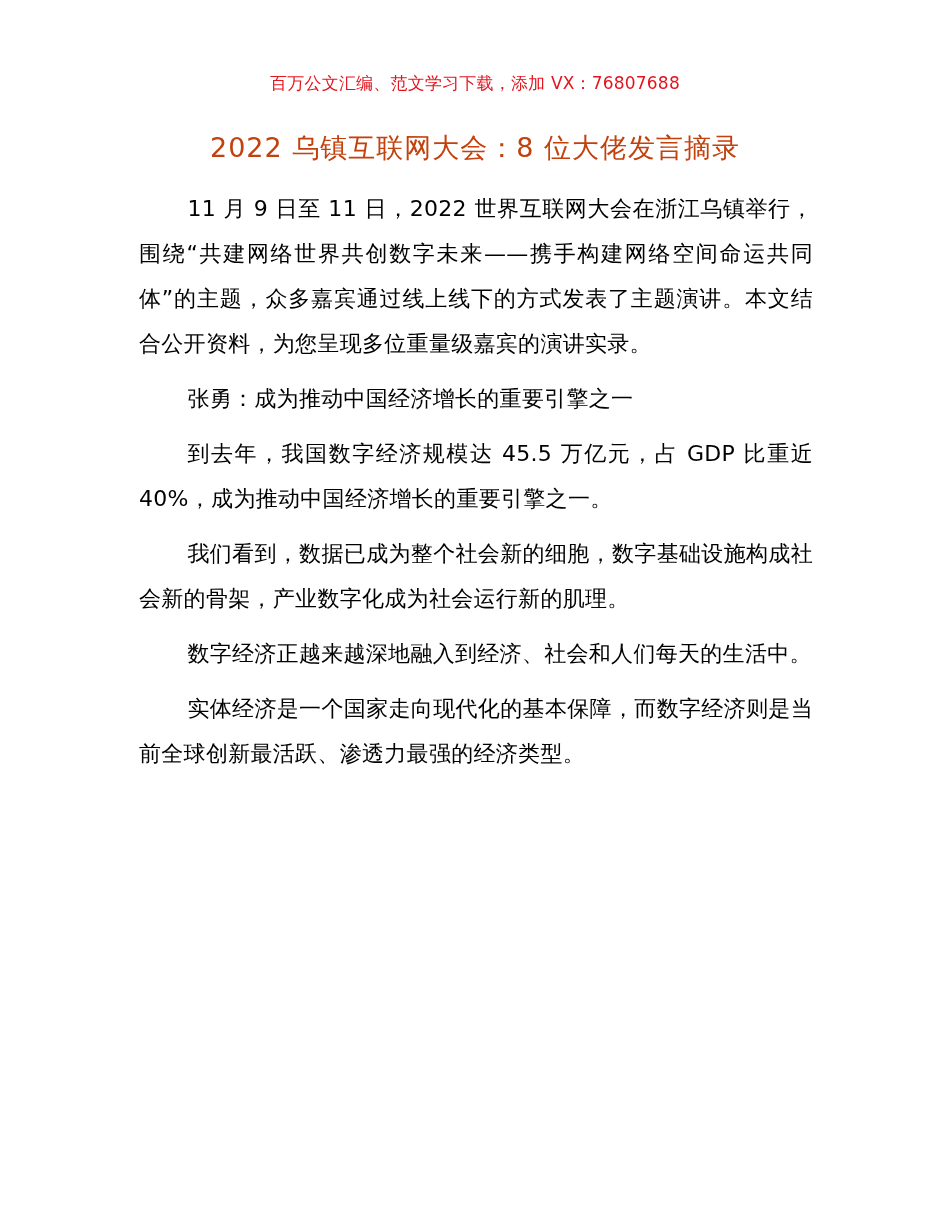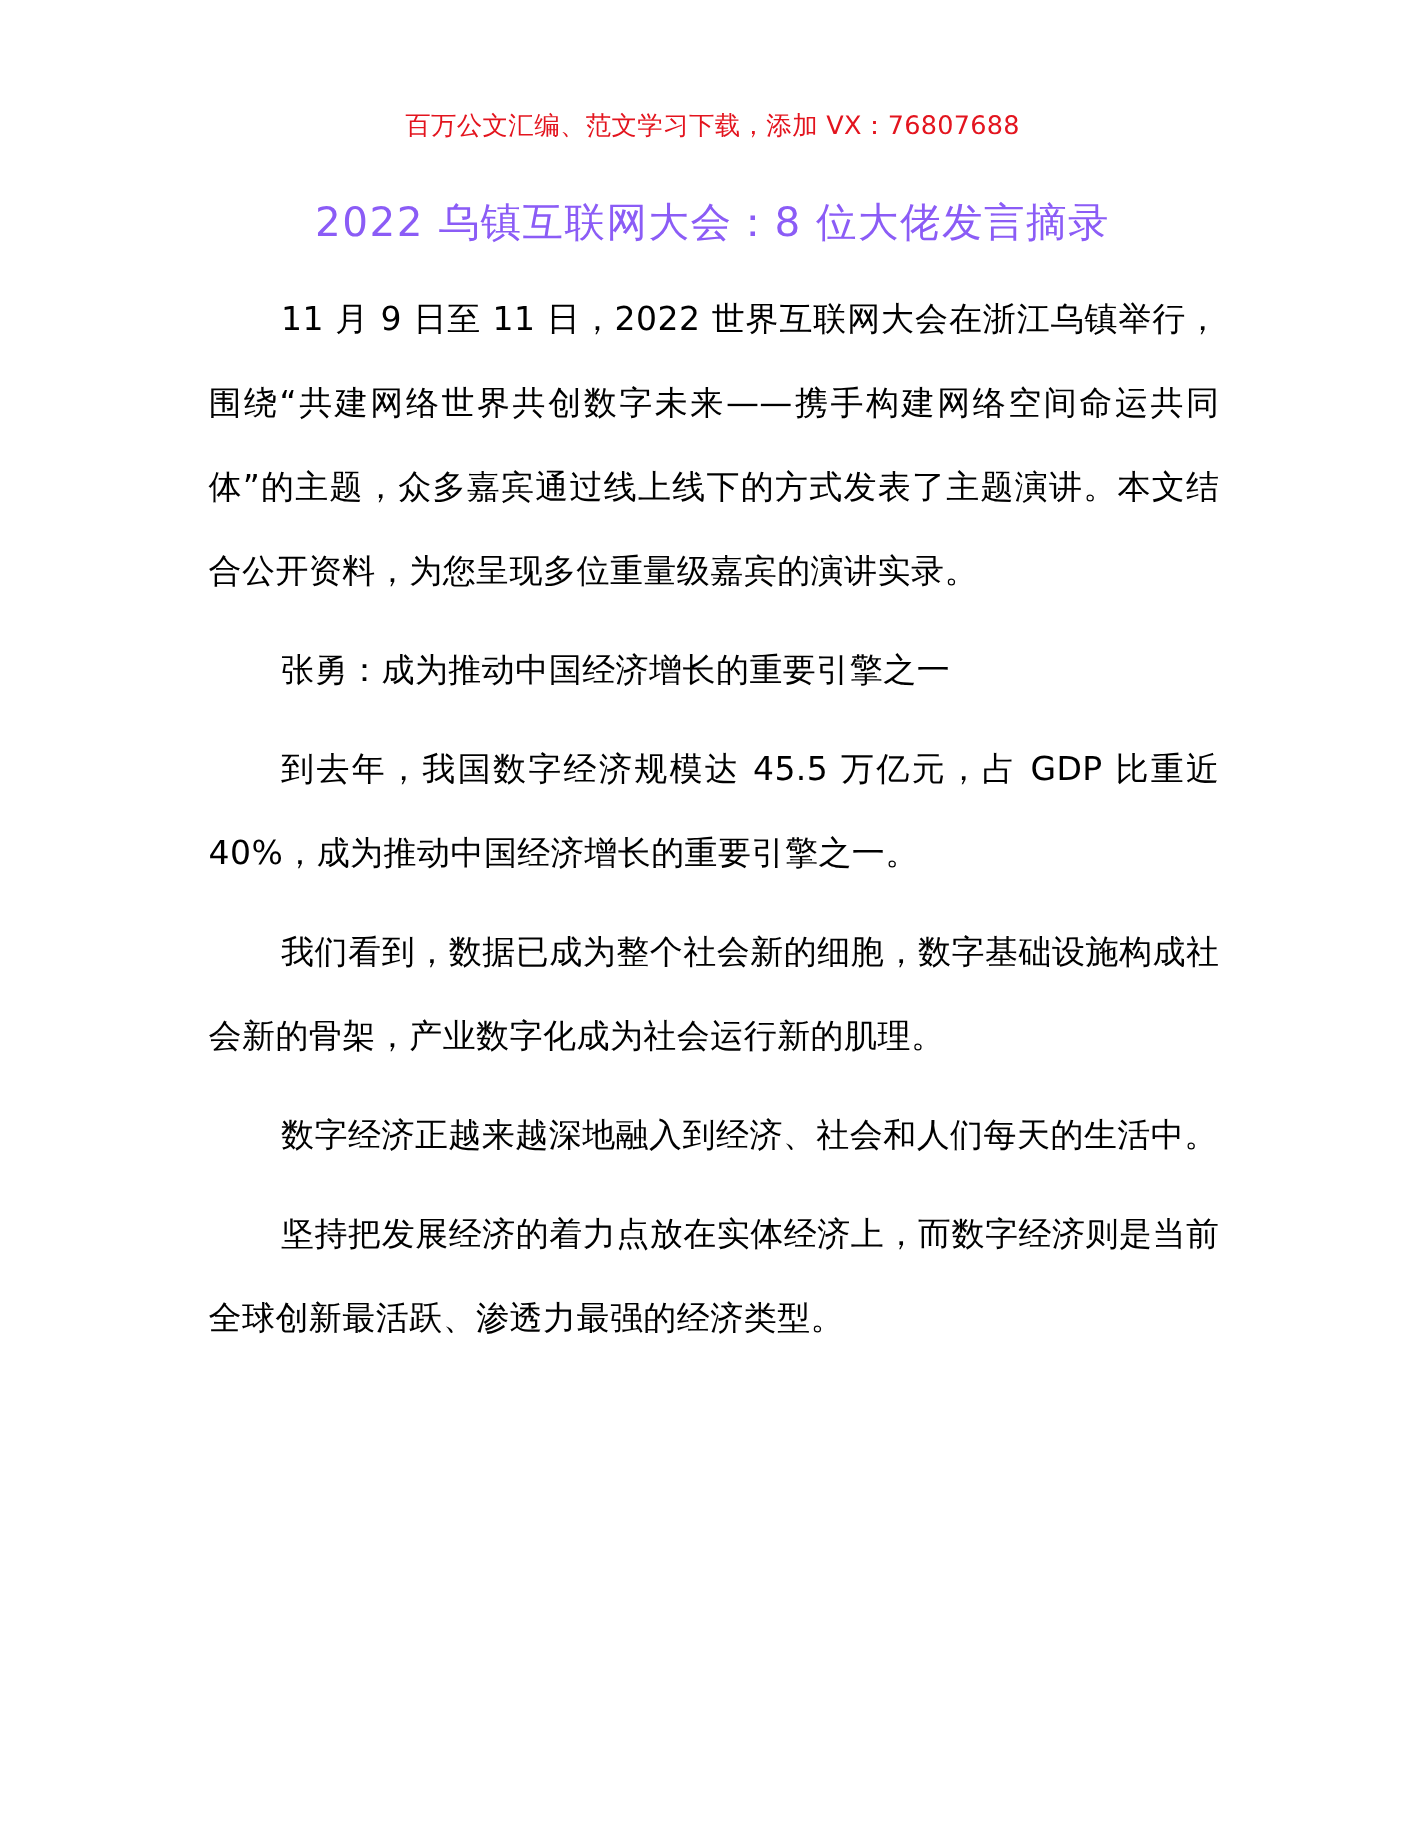--- a/index.html
+++ b/index.html
@@ -31,45 +31,45 @@
     color: #e3141e;
     letter-spacing: 0.2px;
   }
   .doc-title {
     position: absolute;
     top: 114px;
     left: 0;
     width: 950px;
     text-align: center;
     font-size: 27px;
-    color: #8b5cf6;
+    color: #c2410c;
     letter-spacing: 1px;
   }
   .body-text {
     position: absolute;
     top: 170px;
     left: 139px;
     width: 674px;
   }
   .para {
     font-size: 22px;
-    line-height: 56px;
+    line-height: 45px;
     margin: 0 0 10px 0;
     text-indent: 2.2em;
     text-align: justify;
     letter-spacing: 0.3px;
   }
 </style>
 </head>
 <body>
 
 <div class="page">
   <div class="watermark">百万公文汇编、范文学习下载，添加 VX：76807688</div>
   <div class="doc-title">2022 乌镇互联网大会：8 位大佬发言摘录</div>
   <div class="body-text">
     <p class="para">11 月 9 日至 11 日，2022 世界互联网大会在浙江乌镇举行，围绕“共建网络世界共创数字未来——携手构建网络空间命运共同体”的主题，众多嘉宾通过线上线下的方式发表了主题演讲。本文结合公开资料，为您呈现多位重量级嘉宾的演讲实录。</p>
     <p class="para">张勇：成为推动中国经济增长的重要引擎之一</p>
     <p class="para">到去年，我国数字经济规模达 45.5 万亿元，占 GDP 比重近 40%，成为推动中国经济增长的重要引擎之一。</p>
     <p class="para">我们看到，数据已成为整个社会新的细胞，数字基础设施构成社会新的骨架，产业数字化成为社会运行新的肌理。</p>
     <p class="para">数字经济正越来越深地融入到经济、社会和人们每天的生活中。</p>
-    <p class="para">坚持把发展经济的着力点放在实体经济上，而数字经济则是当前全球创新最活跃、渗透力最强的经济类型。</p>
+    <p class="para">实体经济是一个国家走向现代化的基本保障，而数字经济则是当前全球创新最活跃、渗透力最强的经济类型。</p>
   </div>
 </div>
 
 </body></html>

